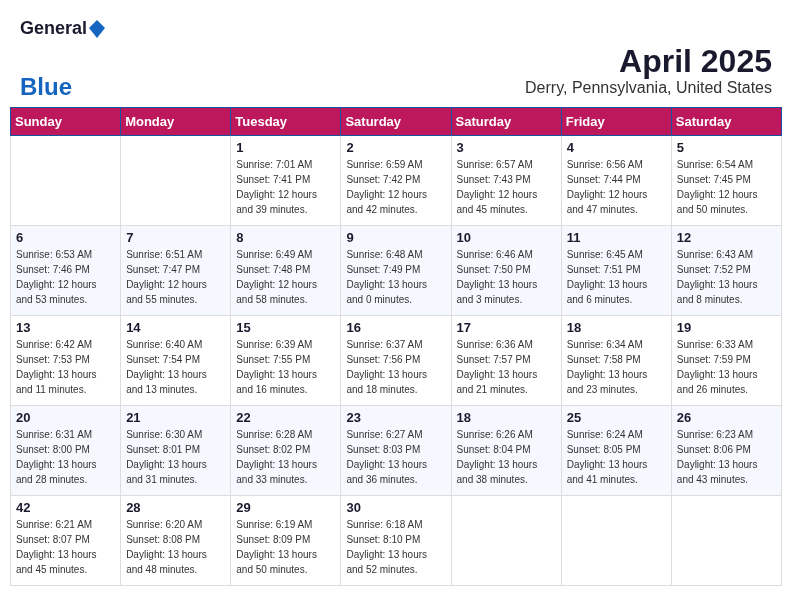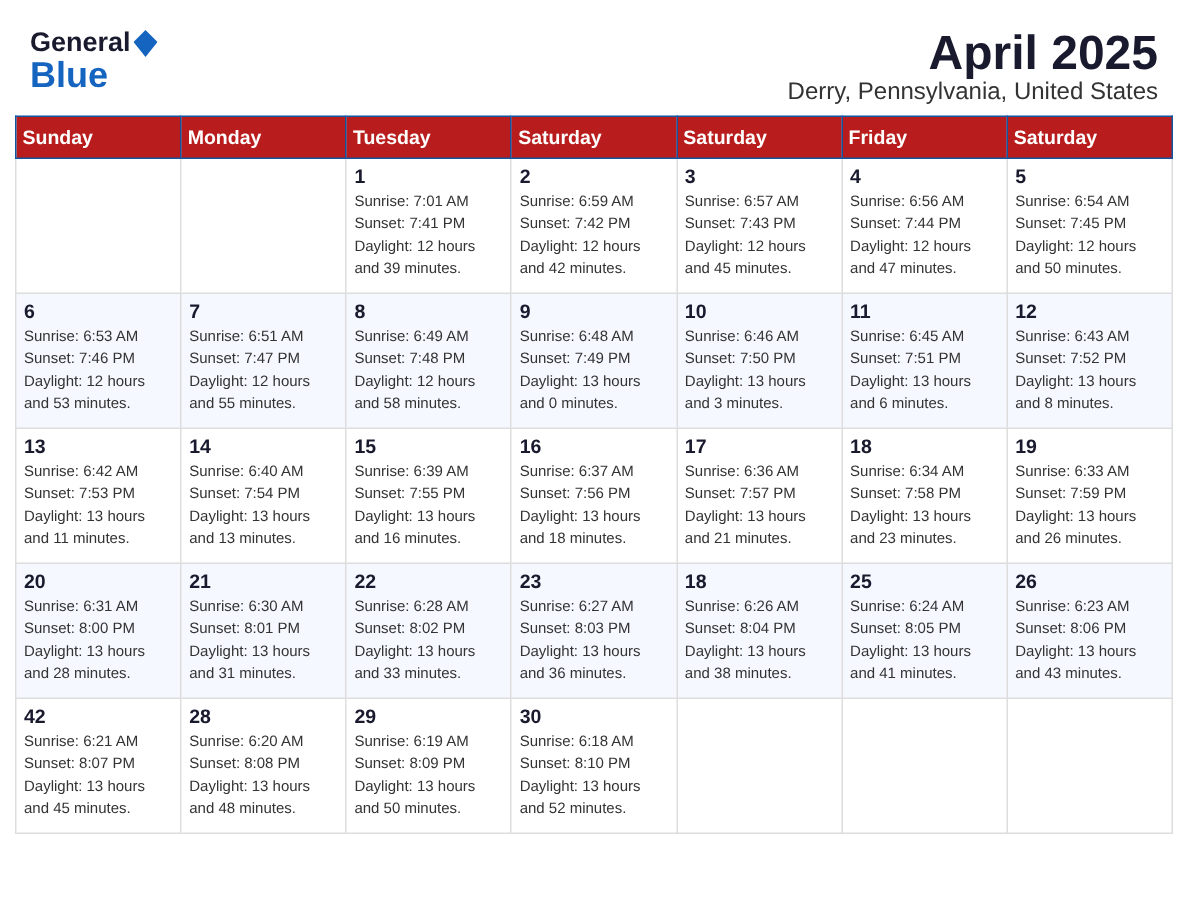--- a/index.html
+++ b/index.html
@@ -13,23 +13,25 @@
     .header {
       display: flex;
       justify-content: space-between;
       align-items: flex-start;
       padding: 8px 10px 6px 10px;
     }
     .logo {
       display: flex;
       flex-direction: column;
       align-items: flex-start;
+      gap: 36px;
     }
     .title-block {
       text-align: right;
+      margin-top: 26px;
     }
     .month-title {
       font-size: 32px;
       font-weight: bold;
       color: #1a1a2e;
       line-height: 1.1;
     }
     .location-title {
       font-size: 16px;
       color: #333;
@@ -72,21 +74,21 @@
     .empty-cell {
       background: #f9f9f9;
     }
     tr:nth-child(even) td {
       background: #f5f8ff;
     }
     tr:nth-child(odd) td {
       background: #fff;
     }
     .calendar-table thead tr th {
-      background: #b91c1c;
+      background: #be185d;
     }
   </style>
 </head>
 <body>
 
 <div class="header">
   <div class="logo">
     <div style="display:flex;align-items:center;gap:2px;">
       <span style="font-size:18px;font-weight:bold;color:#1a1a2e;">General</span>
       <svg width="16" height="18" viewBox="0 0 16 18">

